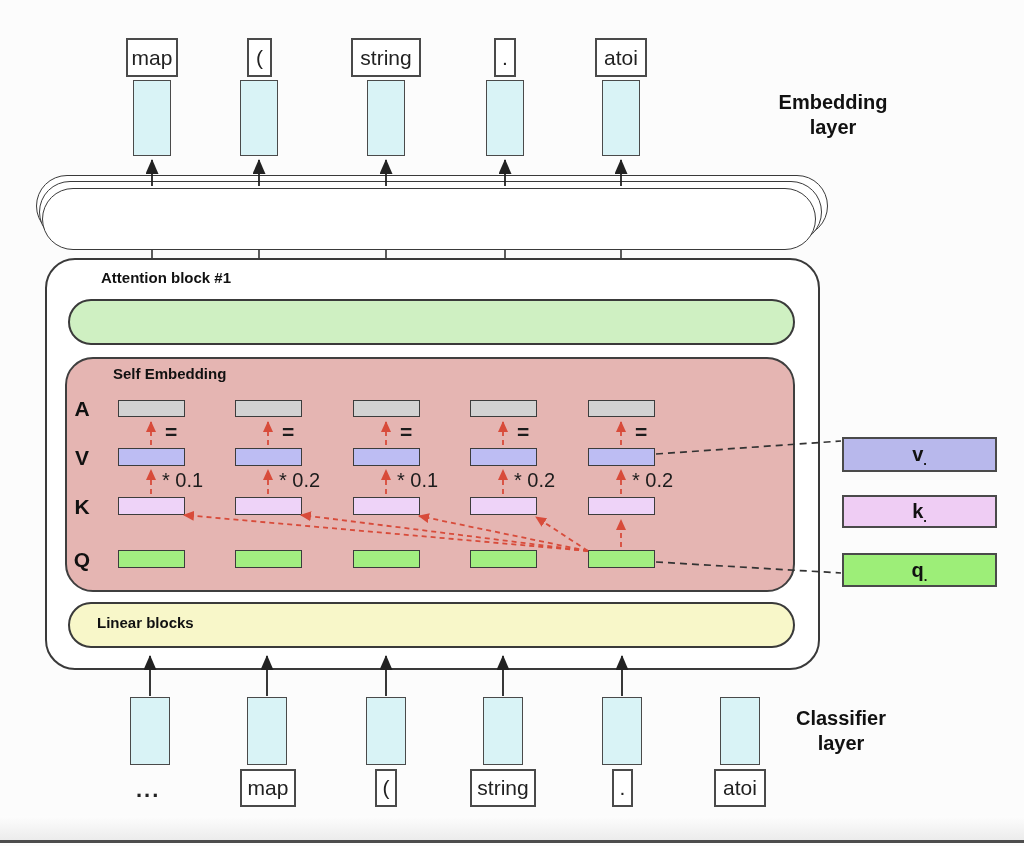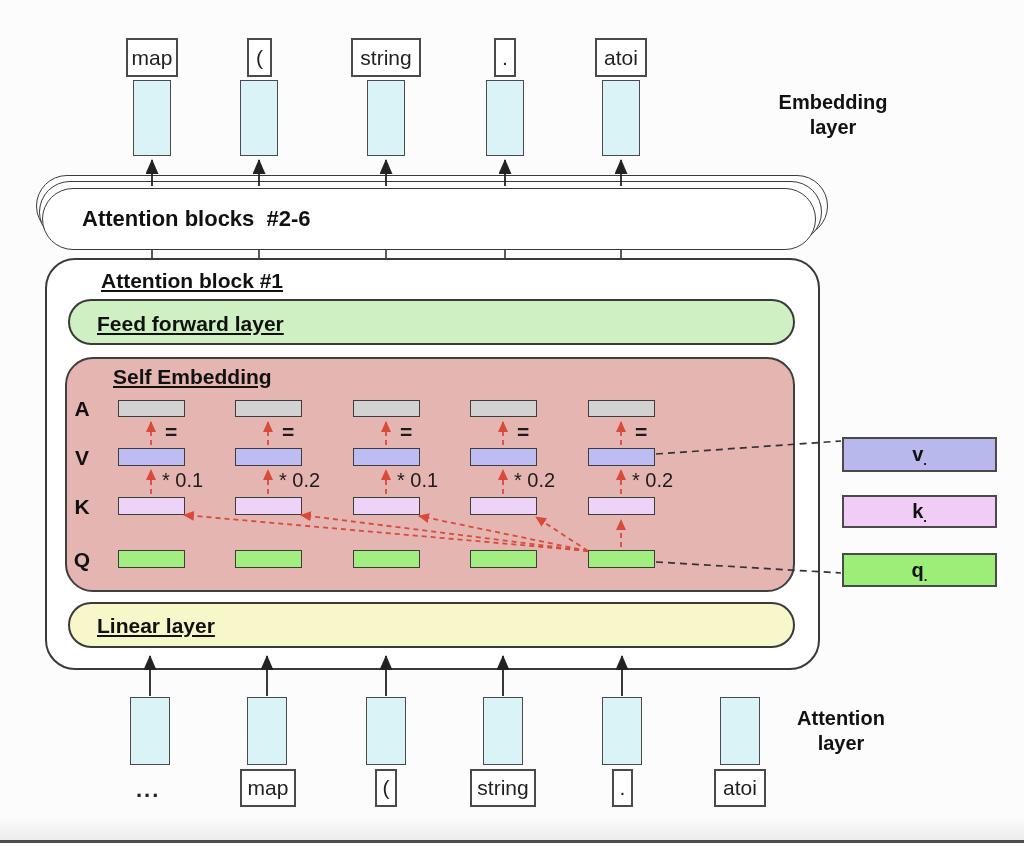--- a/index.html
+++ b/index.html
@@ -10,21 +10,21 @@
           display:flex;align-items:center;justify-content:center;font-size:21px;color:#222;}
   .tokbox.bottom{height:38px;}
   
   .embox{position:absolute;box-sizing:border-box;border:1.8px solid #4a4a4a;background:var(--embedding_fill);}
   
   .pill-layer{position:absolute;box-sizing:border-box;border:1.7px solid #3a3a3a;border-radius:32px;background:#fff;}
   .blockframe{position:absolute;box-sizing:border-box;border:2px solid #3a3a3a;border-radius:30px;background:#fff;}
   .ffpill{position:absolute;box-sizing:border-box;border:2px solid #3a3a3a;border-radius:24px;background:var(--feed_forward_fill);}
   .sablock{position:absolute;box-sizing:border-box;border:2px solid #3f3f3f;border-radius:28px;background:var(--self_attention_fill);}
   .linpill{position:absolute;box-sizing:border-box;border:2px solid #3a3a3a;border-radius:24px;background:var(--linear_fill);}
-  .blocklabel{position:absolute;font-weight:bold;font-size:21px;color:#111;white-space:pre;text-decoration:underline;}
+  .blocklabel{position:absolute;font-weight:bold;font-size:15px;color:#111;white-space:pre;}
   .pilllabel{position:absolute;font-weight:bold;font-size:22px;color:#111;white-space:pre;}
   .sidelabel{position:absolute;font-weight:bold;font-size:20px;color:#111;text-align:center;
              white-space:pre-line;line-height:25px;}
   
   .vec{position:absolute;box-sizing:border-box;border:1.7px solid #3c3c3c;}
   .vec.a{background:var(--a_fill);}
   .vec.v{background:var(--v_fill);}
   .vec.k{background:var(--k_fill);}
   .vec.q{background:var(--q_fill);}
   .rowlab{position:absolute;font-weight:bold;font-size:21px;color:#111;width:26px;text-align:center;}
@@ -41,27 +41,25 @@
   .bottomline{position:absolute;left:0;top:840px;width:1024px;height:3px;background:#4d4d4d;}
 </style>
 </head>
 <body>
 
 <div class="canvas">
 
   <div class="pill-layer" style="left:36px;top:175px;width:792px;height:62px;"></div>
   <div class="pill-layer" style="left:39px;top:181px;width:783px;height:62px;"></div>
   <div class="pill-layer" style="left:42px;top:188px;width:774px;height:62px;"></div>
-  <div class="pilllabel" style="left:82px;top:206px;">Attention blocks  #2-6</div>
 
   <div class="blockframe" style="left:45px;top:258px;width:775px;height:412px;"></div>
   <div class="blocklabel" style="left:101px;top:269px;">Attention block #1</div>
 
   <div class="ffpill" style="left:68px;top:299px;width:727px;height:46px;"></div>
-  <div class="blocklabel" style="left:97px;top:312px;">Feed forward layer</div>
 
   <div class="sablock" style="left:65px;top:357px;width:730px;height:235px;"></div>
   <div class="blocklabel" style="left:113px;top:365px;">Self Embedding</div>
 
   <div class="rowlab" style="left:69px;top:397px;">A</div>
   <div class="rowlab" style="left:69px;top:446px;">V</div>
   <div class="rowlab" style="left:69px;top:495px;">K</div>
   <div class="rowlab" style="left:69px;top:548px;">Q</div>
 
   <div class="vec a" style="left:118px;top:400px;width:67px;height:17px;"></div>
@@ -94,21 +92,21 @@
   <div class="eq" style="left:517px;top:420px;">=</div>
   <div class="eq" style="left:635px;top:420px;">=</div>
 
   <div class="wt" style="left:162px;top:469px;">* 0.1</div>
   <div class="wt" style="left:279px;top:469px;">* 0.2</div>
   <div class="wt" style="left:397px;top:469px;">* 0.1</div>
   <div class="wt" style="left:514px;top:469px;">* 0.2</div>
   <div class="wt" style="left:632px;top:469px;">* 0.2</div>
 
   <div class="linpill" style="left:68px;top:602px;width:727px;height:46px;"></div>
-  <div class="blocklabel" style="left:97px;top:614px;">Linear layer</div>
+  <div class="blocklabel" style="left:97px;top:614px;">Linear blocks</div>
 
   <div class="tokbox" style="left:126px;top:38px;width:52px;">map</div>
   <div class="tokbox" style="left:247px;top:38px;width:25px;">(</div>
   <div class="tokbox" style="left:351px;top:38px;width:70px;">string</div>
   <div class="tokbox" style="left:494px;top:38px;width:22px;">.</div>
   <div class="tokbox" style="left:595px;top:38px;width:52px;">atoi</div>
 
   <div class="embox" style="left:133px;top:80px;width:38px;height:76px;"></div>
   <div class="embox" style="left:240px;top:80px;width:38px;height:76px;"></div>
   <div class="embox" style="left:367px;top:80px;width:38px;height:76px;"></div>
@@ -125,21 +123,21 @@
   <div class="embox" style="left:602px;top:697px;width:40px;height:68px;"></div>
   <div class="embox" style="left:720px;top:697px;width:40px;height:68px;"></div>
 
   <div class="dots" style="left:136px;top:777px;">...</div>
   <div class="tokbox bottom" style="left:240px;top:769px;width:56px;">map</div>
   <div class="tokbox bottom" style="left:375px;top:769px;width:22px;">(</div>
   <div class="tokbox bottom" style="left:470px;top:769px;width:66px;">string</div>
   <div class="tokbox bottom" style="left:612px;top:769px;width:21px;">.</div>
   <div class="tokbox bottom" style="left:714px;top:769px;width:52px;">atoi</div>
 
-  <div class="sidelabel" style="left:778px;top:706px;width:126px;">Attention
+  <div class="sidelabel" style="left:778px;top:706px;width:126px;">Classifier
 layer</div>
 
   <div class="legbox" style="left:842px;top:437px;width:155px;height:35px;background:var(--legend_v_fill);">
     <span>v</span>
       <span class="sub">.</span>
   </div>
   <div class="legbox" style="left:842px;top:495px;width:155px;height:33px;background:var(--legend_k_fill);">
     <span>k</span>
       <span class="sub">.</span>
   </div>

